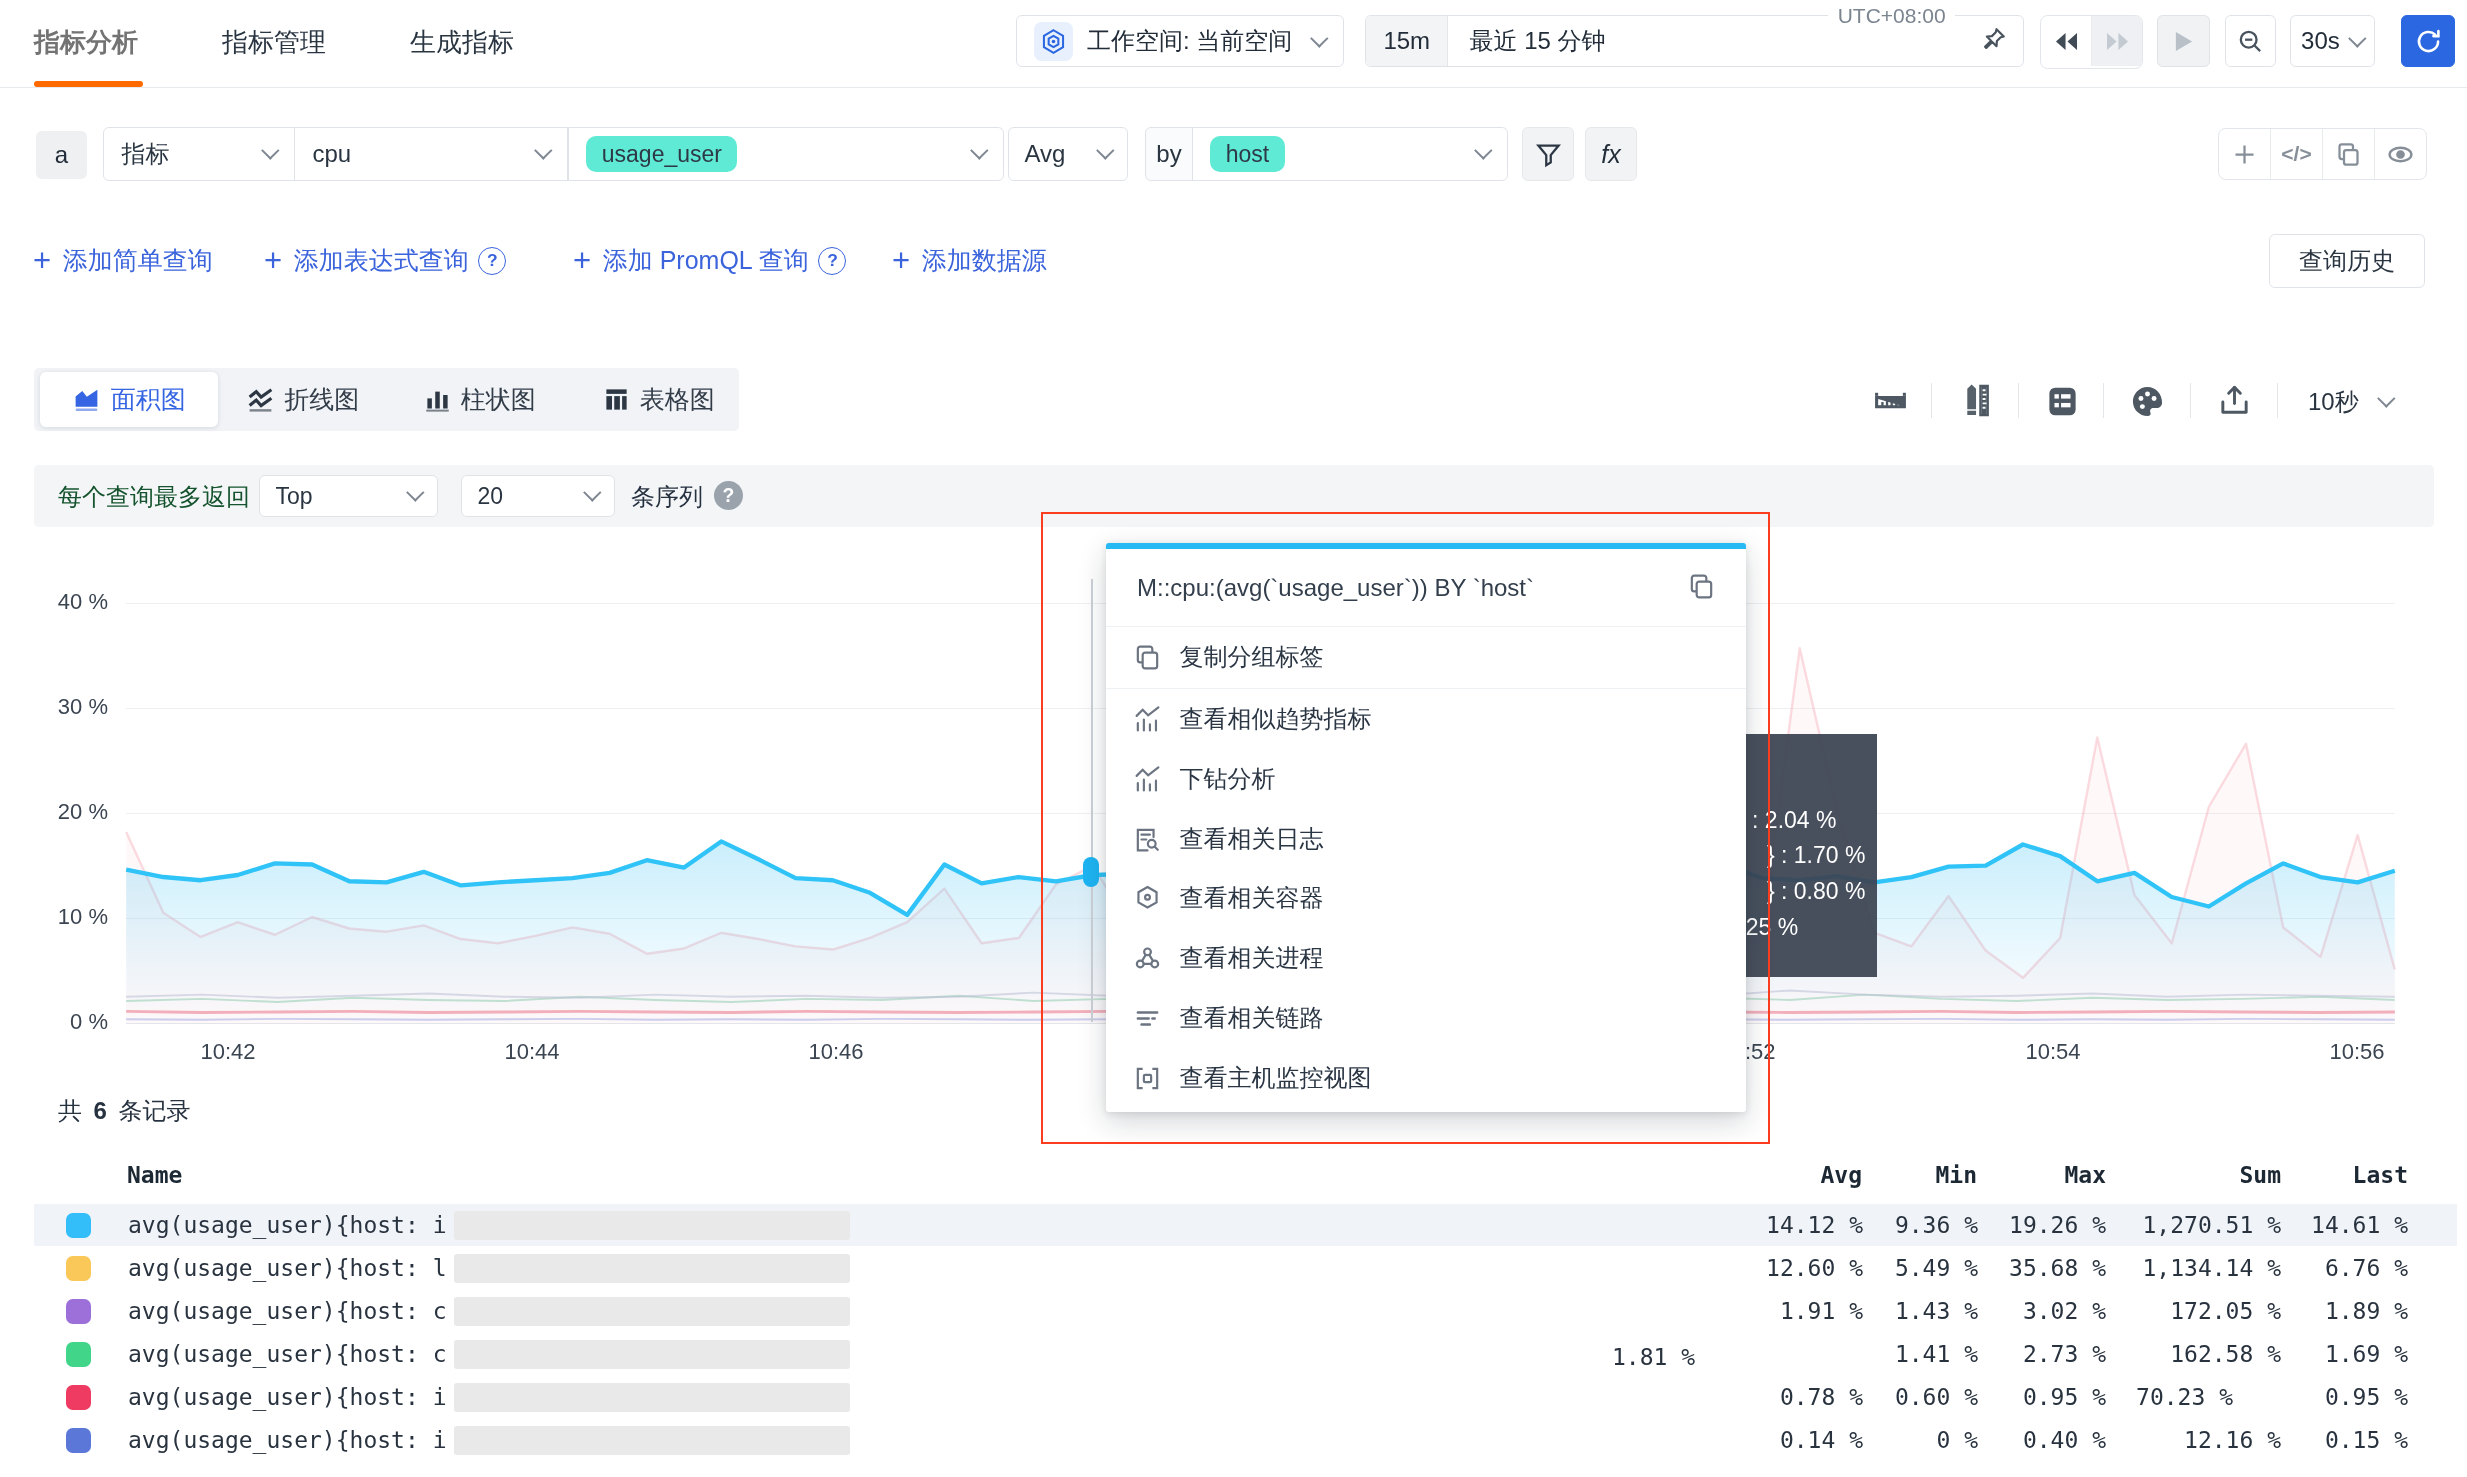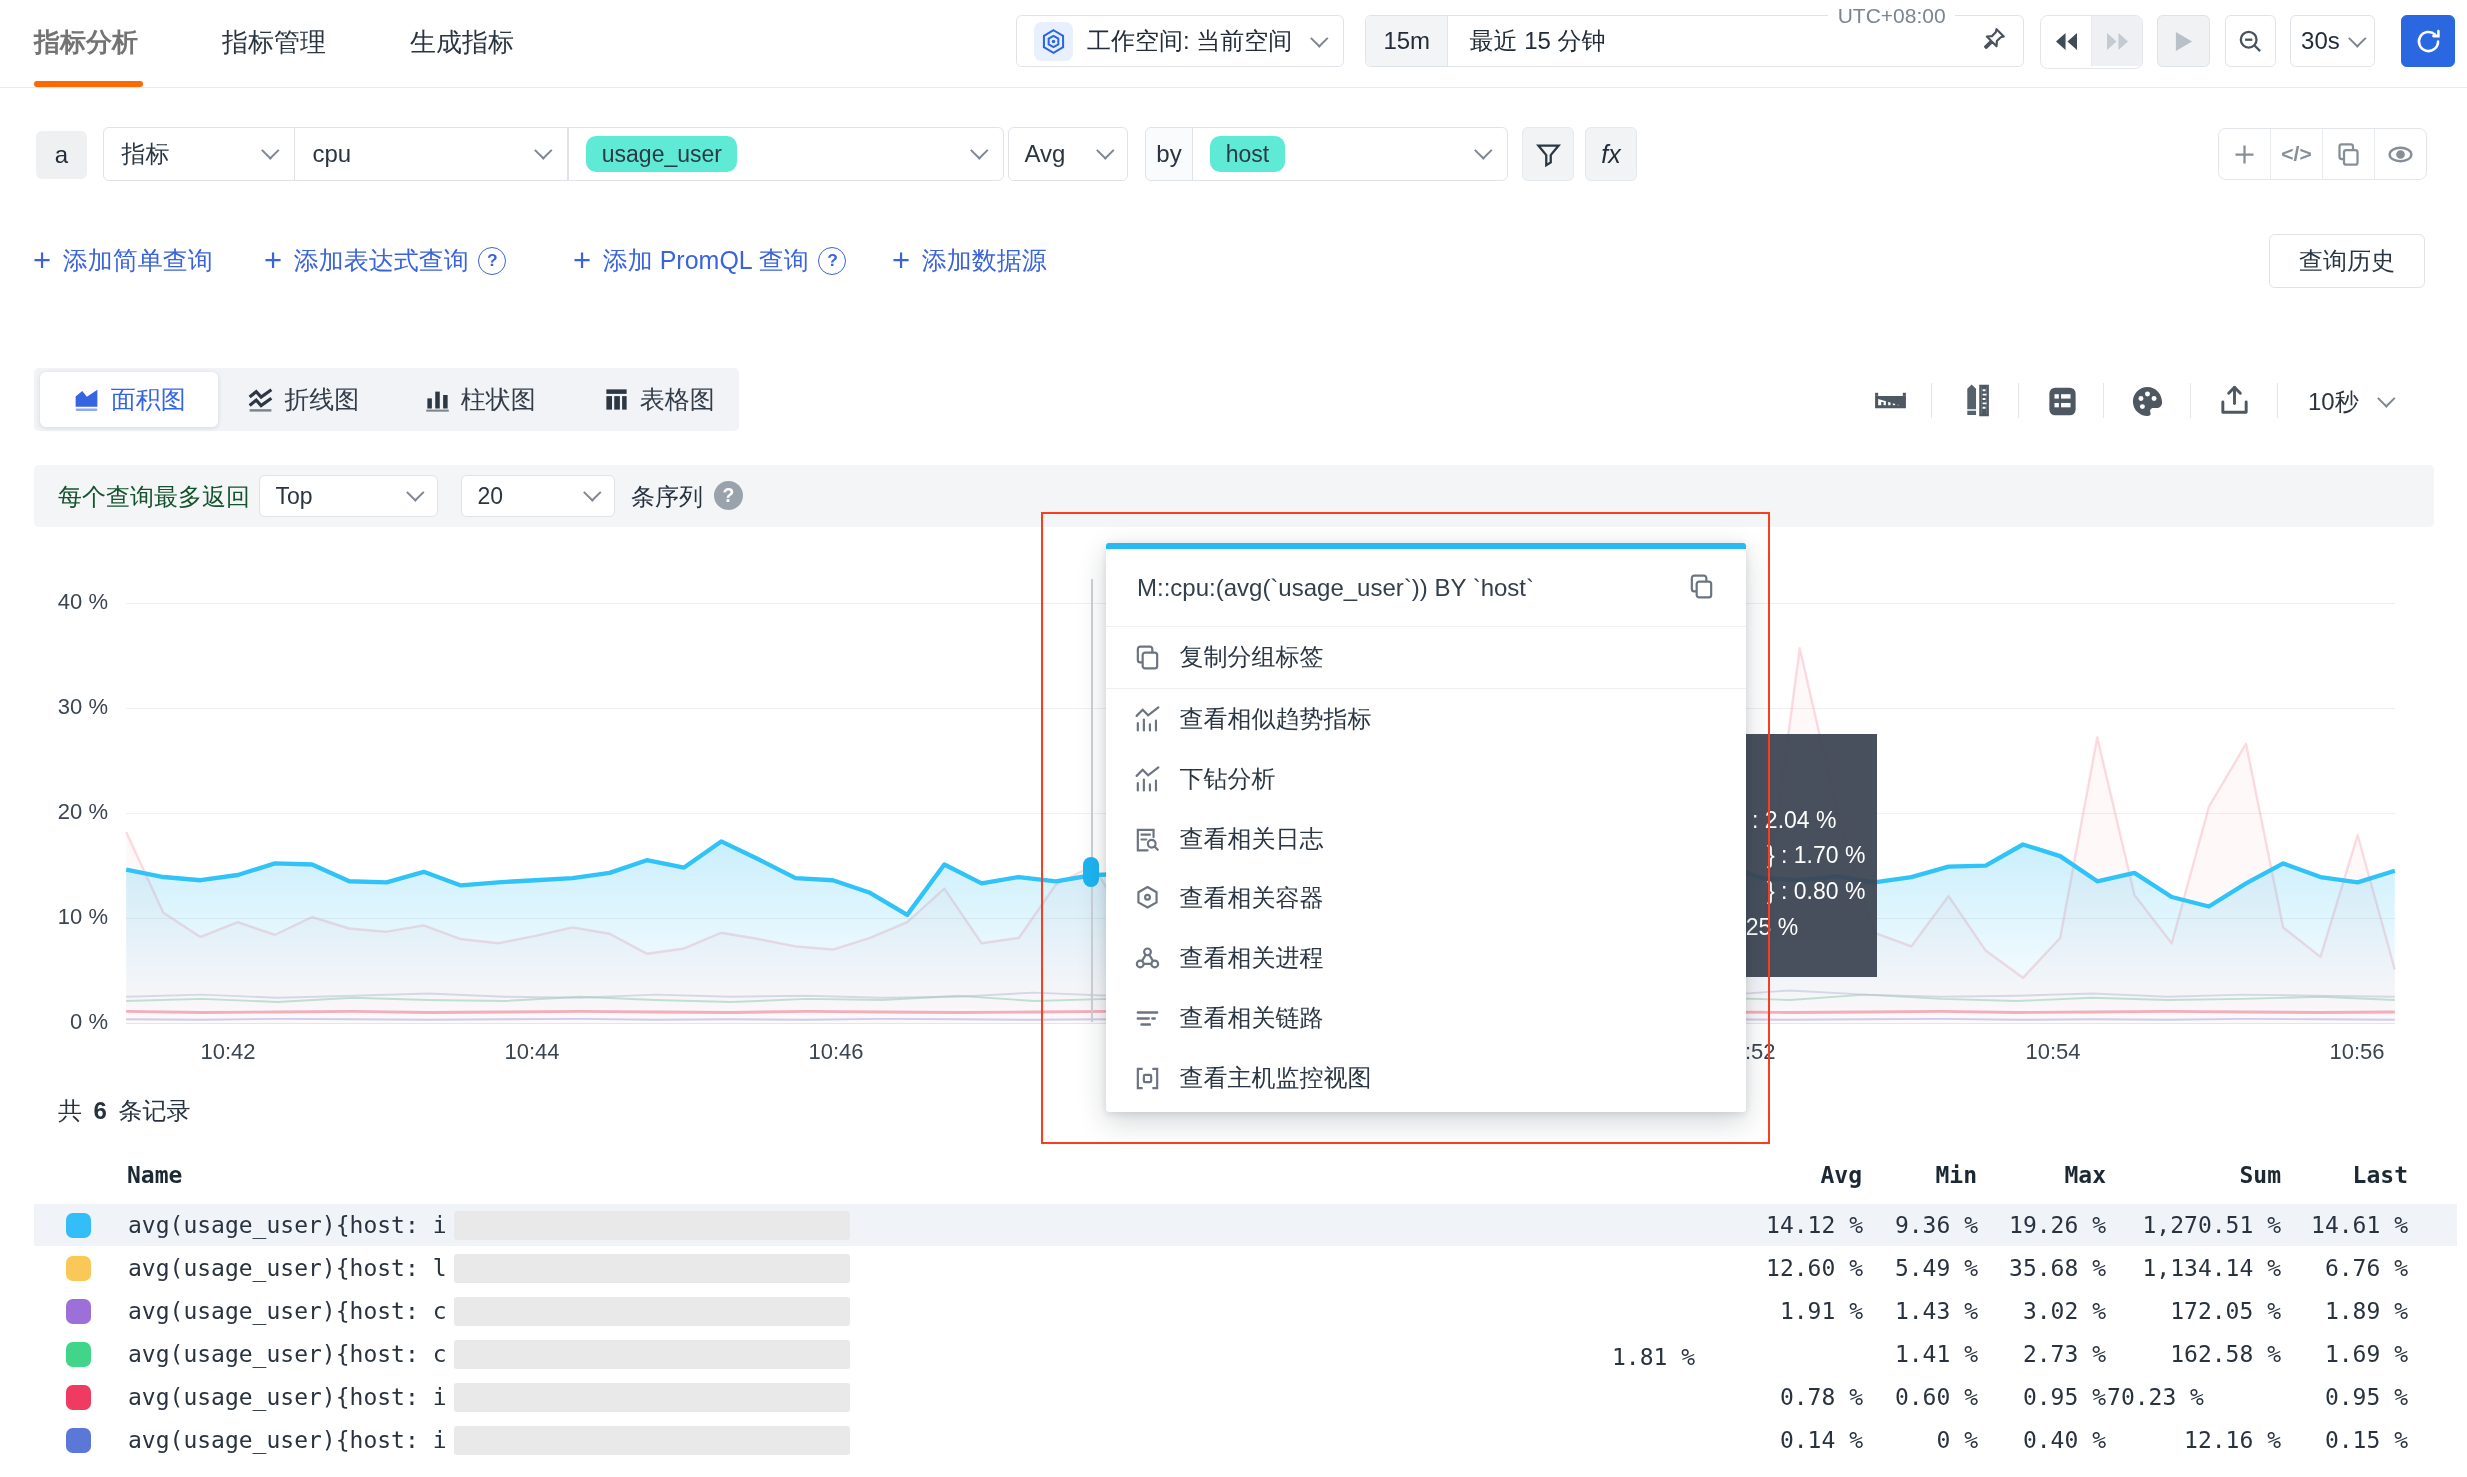--- a/index.html
+++ b/index.html
@@ -468,21 +468,21 @@
         <div class="tv mono" style="left: 1996px; top: 0px; width: 251px; text-align: right;">162.58 %</div>
         <div class="tv mono" style="left: 2123px; top: 0px; width: 251px; text-align: right;">1.69 %</div>
       </div>
       <div class="a" style="left: 34px; top: 1376px; width: 2423px; height: 42px;">
         <div class="swatch" style="left: 32px; top: 8.7px; background: rgb(239, 58, 98);"></div>
         <div class="tv mono" style="left: 94px; top: 0px;">avg(usage_user){host: i</div>
         <div class="redact" style="left: 420px; top: 6.8px; width: 396px;"></div>
         <div class="tv mono" style="left: 1578px; top: 0px; width: 251px; text-align: right;">0.78 %</div>
         <div class="tv mono" style="left: 1693px; top: 0px; width: 251px; text-align: right;">0.60 %</div>
         <div class="tv mono" style="left: 1821px; top: 0px; width: 251px; text-align: right;">0.95 %</div>
-        <div class="tv mono" style="left: 1996px; top: 0px; width: 251px; text-align: center;">70.23 %</div>
+        <div class="tv mono" style="left: 1948px; top: 0px; width: 251px; text-align: right;">70.23 %</div>
         <div class="tv mono" style="left: 2123px; top: 0px; width: 251px; text-align: right;">0.95 %</div>
       </div>
       <div class="a" style="left: 34px; top: 1419px; width: 2423px; height: 42px;">
         <div class="swatch" style="left: 32px; top: 8.7px; background: rgb(91, 120, 216);"></div>
         <div class="tv mono" style="left: 94px; top: 0px;">avg(usage_user){host: i</div>
         <div class="redact" style="left: 420px; top: 6.8px; width: 396px;"></div>
         <div class="tv mono" style="left: 1578px; top: 0px; width: 251px; text-align: right;">0.14 %</div>
         <div class="tv mono" style="left: 1693px; top: 0px; width: 251px; text-align: right;">0 %</div>
         <div class="tv mono" style="left: 1821px; top: 0px; width: 251px; text-align: right;">0.40 %</div>
         <div class="tv mono" style="left: 1996px; top: 0px; width: 251px; text-align: right;">12.16 %</div>

